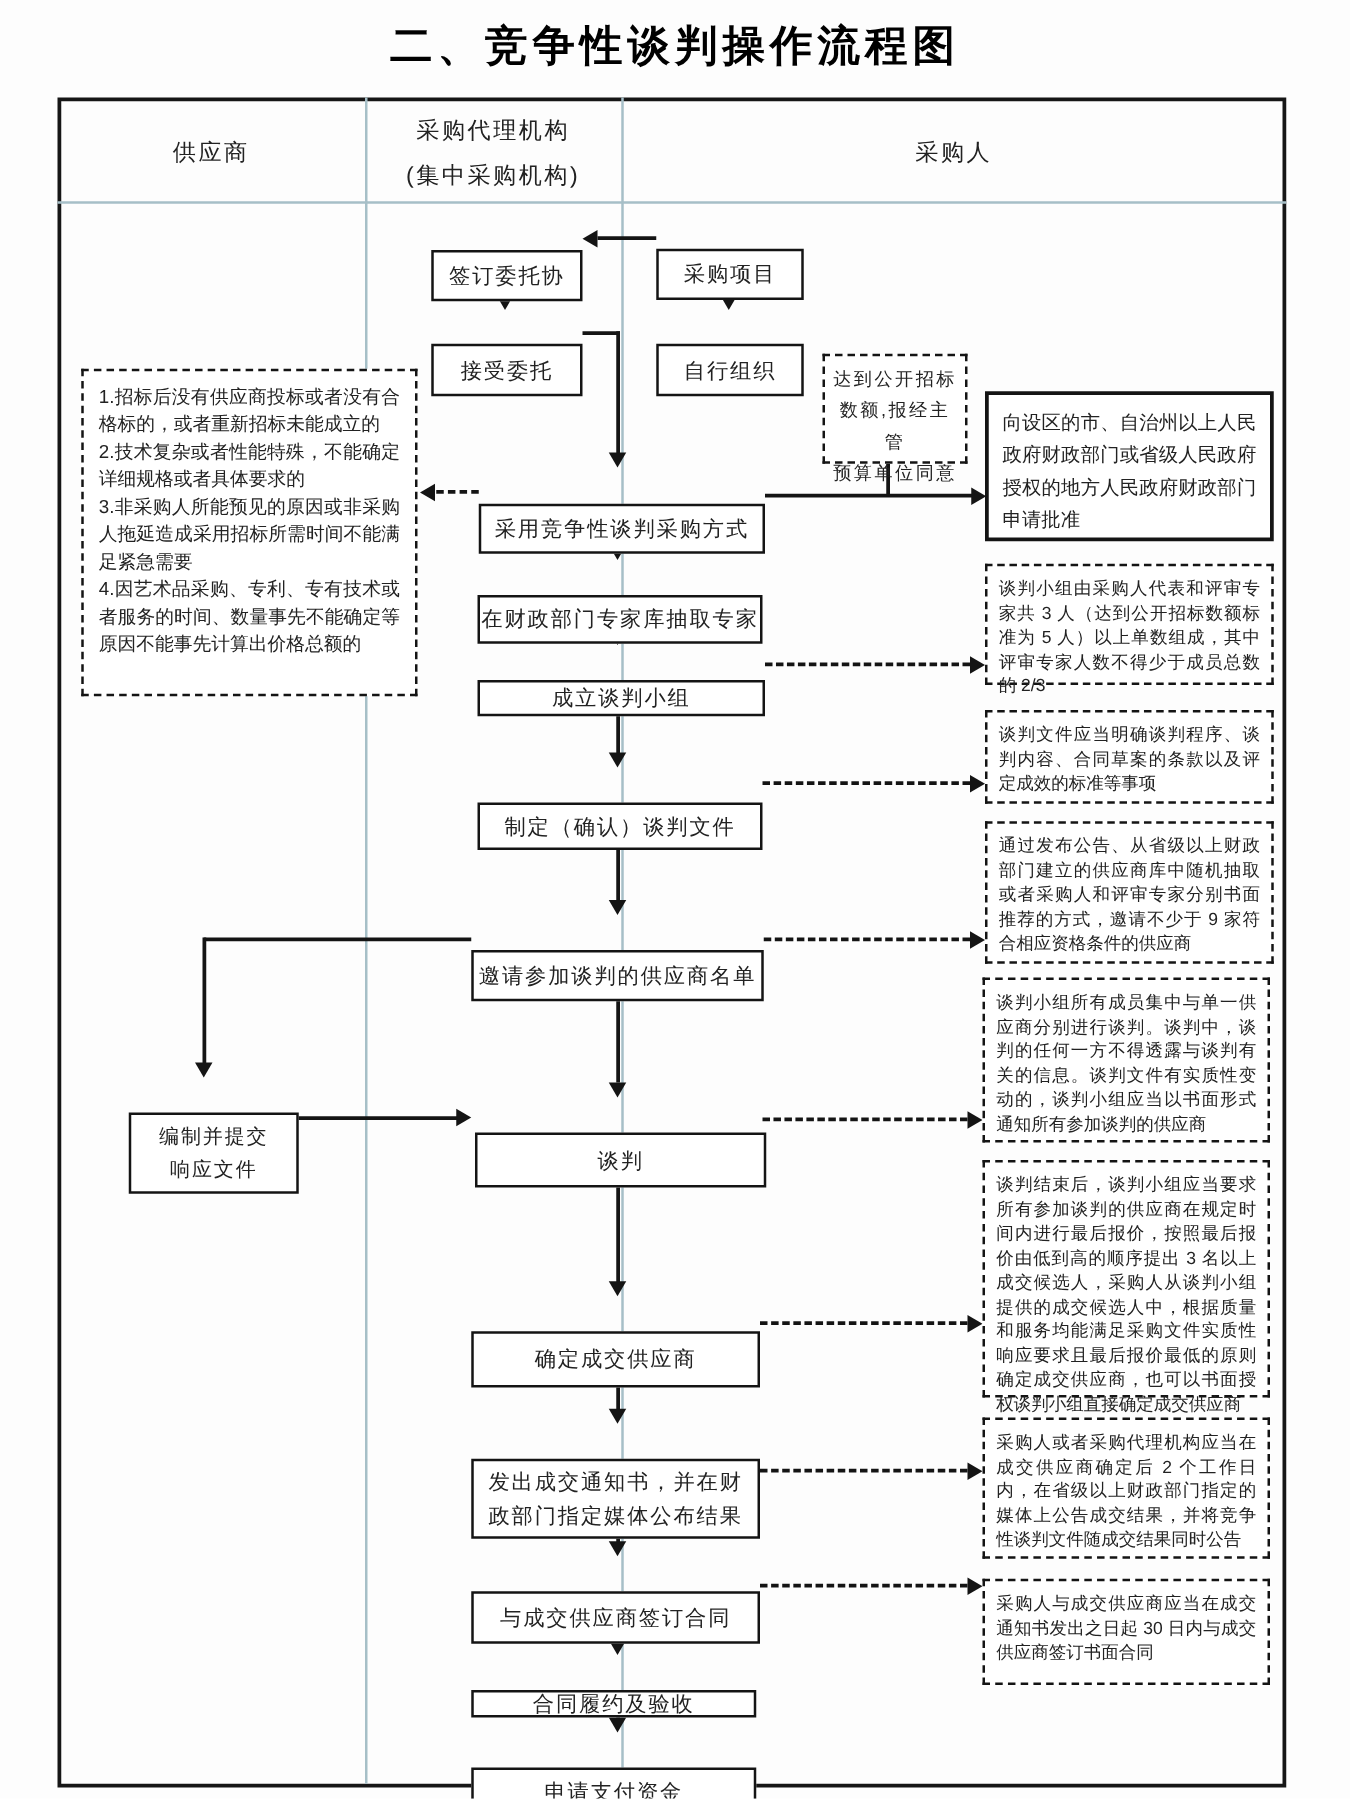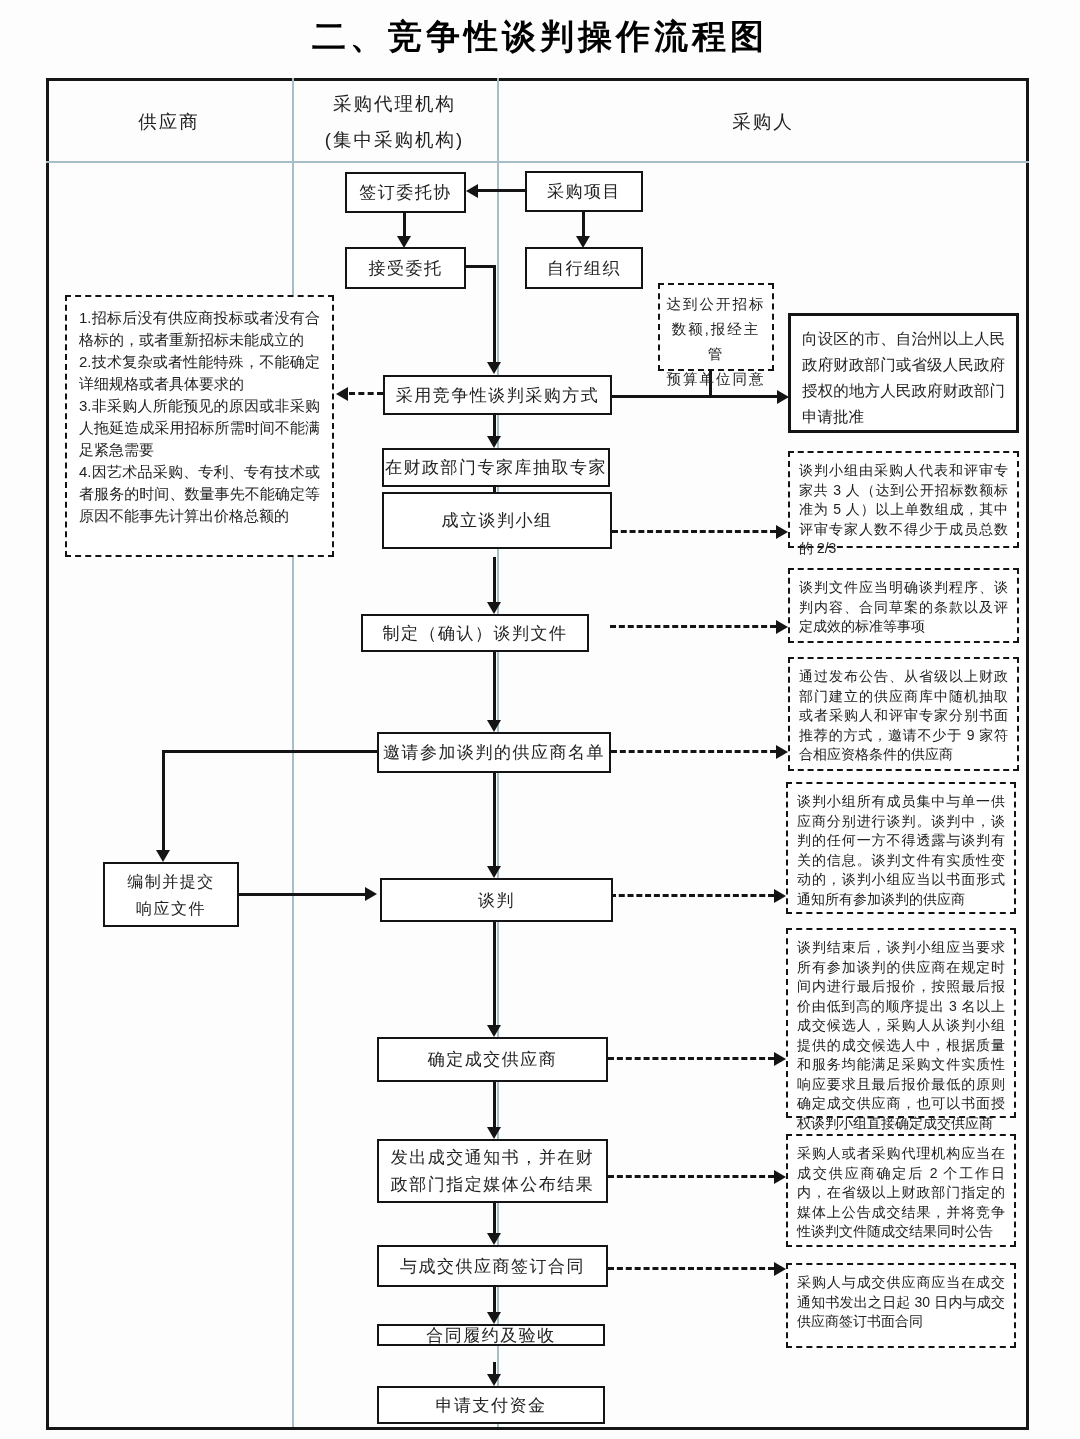--- a/index.html
+++ b/index.html
@@ -9,21 +9,21 @@
          font-family:"Liberation Serif","DejaVu Serif",serif;font-weight:bold;
          font-size:34px;letter-spacing:4px;color:#000000;}
   .frame{position:absolute;left:46px;top:78px;width:983px;height:1352px;
          border:3.5px solid #161616;box-sizing:border-box;z-index:0;}
   .lane-div{position:absolute;width:2px;top:78px;height:1349px;background:var(--lane,#a6bfc7);z-index:1;}
   .hdr-sep{position:absolute;left:46px;top:161px;width:983px;height:2px;background:var(--lane,#a6bfc7);z-index:1;}
   .hdr{position:absolute;font-size:18.5px;letter-spacing:2px;text-align:center;
        white-space:pre-line;line-height:36px;z-index:2;color:#222;}
   .node{position:absolute;background:#fff;border:2.5px solid #141414;box-sizing:border-box;
         display:flex;align-items:center;justify-content:center;text-align:center;
-        font-size:17px;letter-spacing:1.5px;line-height:27px;white-space:pre-line;z-index:3;color:#222;}
+        font-size:17px;letter-spacing:1.5px;line-height:27px;white-space:pre-line;z-index:3;color:#222;margin-top:28px;}
   .note{position:absolute;background:#fff;border:2.5px dashed #141414;box-sizing:border-box;
         padding:8px 9px;font-size:14px;line-height:19.5px;text-align:justify;
         white-space:pre-line;z-index:3;color:#222;}
   .note.big{font-size:15px;line-height:22px;padding:10px 12px;}
   .note.solid{border-style:solid;border-width:3px;font-size:15.5px;line-height:26px;padding:10px 11px;}
   .note.cond{font-size:14.5px;line-height:25px;letter-spacing:2px;text-align:center;padding:7px 4px;}
   .vl{position:absolute;width:3px;background:#141414;z-index:2;}
   .hl{position:absolute;height:3px;background:#141414;z-index:2;}
   .dh{position:absolute;height:0;border-top:3px dashed #141414;z-index:2;}
   .ad{position:absolute;width:0;height:0;border-left:7px solid transparent;
@@ -49,22 +49,22 @@
   <div class="hdr" style="left:292px;top:86px;width:205px;">采购代理机构
 (集中采购机构)</div>
   <div class="hdr" style="left:497px;top:104px;width:532px;">采购人</div>
 
   <div class="node" style="left:345px;top:172px;width:121px;height:41px;">签订委托协</div>
   <div class="node" style="left:525px;top:171px;width:118px;height:41px;">采购项目</div>
   <div class="node" style="left:345px;top:247px;width:121px;height:42px;">接受委托</div>
   <div class="node" style="left:525px;top:247px;width:118px;height:42px;">自行组织</div>
   <div class="node" style="left:383px;top:375px;width:229px;height:40px;">采用竞争性谈判采购方式</div>
   <div class="node" style="left:382px;top:448px;width:228px;height:39px;">在财政部门专家库抽取专家</div>
-  <div class="node" style="left:382px;top:492px;width:230px;height:57px;">成立谈判小组</div>
-  <div class="node" style="left:361px;top:614px;width:228px;height:38px;">制定（确认）谈判文件</div>
+  <div class="node" style="left:382px;top:516px;width:230px;height:29px;">成立谈判小组</div>
+  <div class="node" style="left:382px;top:614px;width:228px;height:38px;">制定（确认）谈判文件</div>
   <div class="node" style="left:377px;top:732px;width:234px;height:41px;">邀请参加谈判的供应商名单</div>
   <div class="node" style="left:103px;top:862px;width:136px;height:65px;font-size:16px;">编制并提交
 响应文件</div>
   <div class="node" style="left:380px;top:878px;width:233px;height:44px;">谈判</div>
   <div class="node" style="left:377px;top:1037px;width:231px;height:45px;">确定成交供应商</div>
   <div class="node" style="left:377px;top:1139px;width:231px;height:64px;padding:0 10px;">发出成交通知书，并在财政部门指定媒体公布结果</div>
   <div class="node" style="left:377px;top:1245px;width:231px;height:42px;">与成交供应商签订合同</div>
   <div class="node" style="left:377px;top:1324px;width:228px;height:22px;">合同履约及验收</div>
   <div class="node" style="left:377px;top:1386px;width:228px;height:38px;">申请支付资金</div>
 

